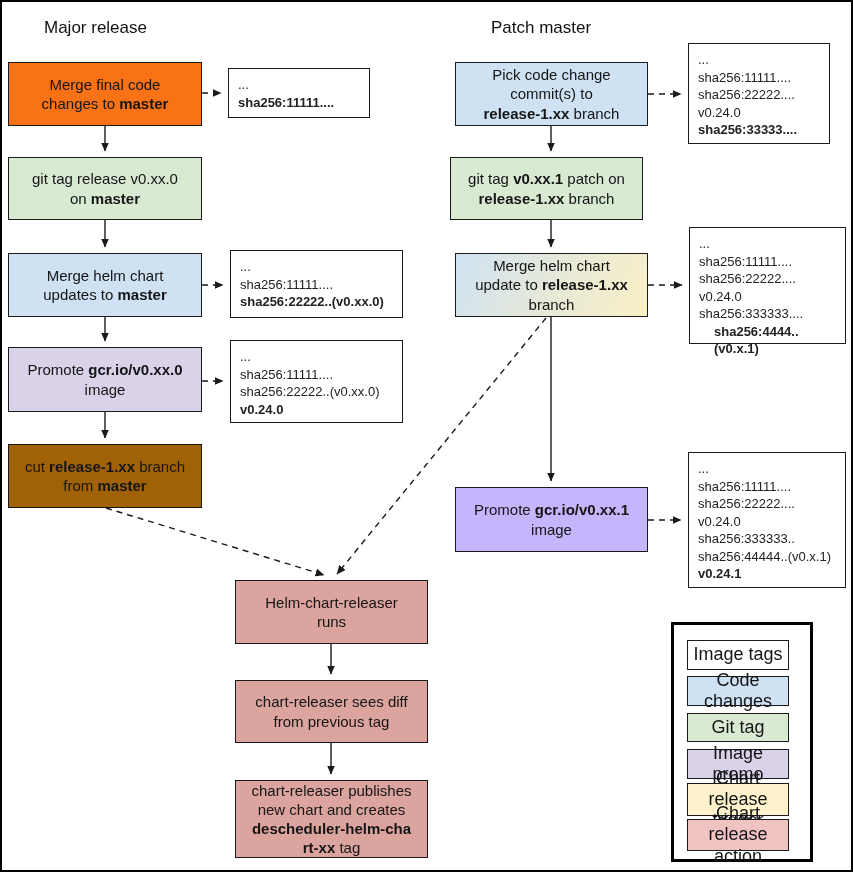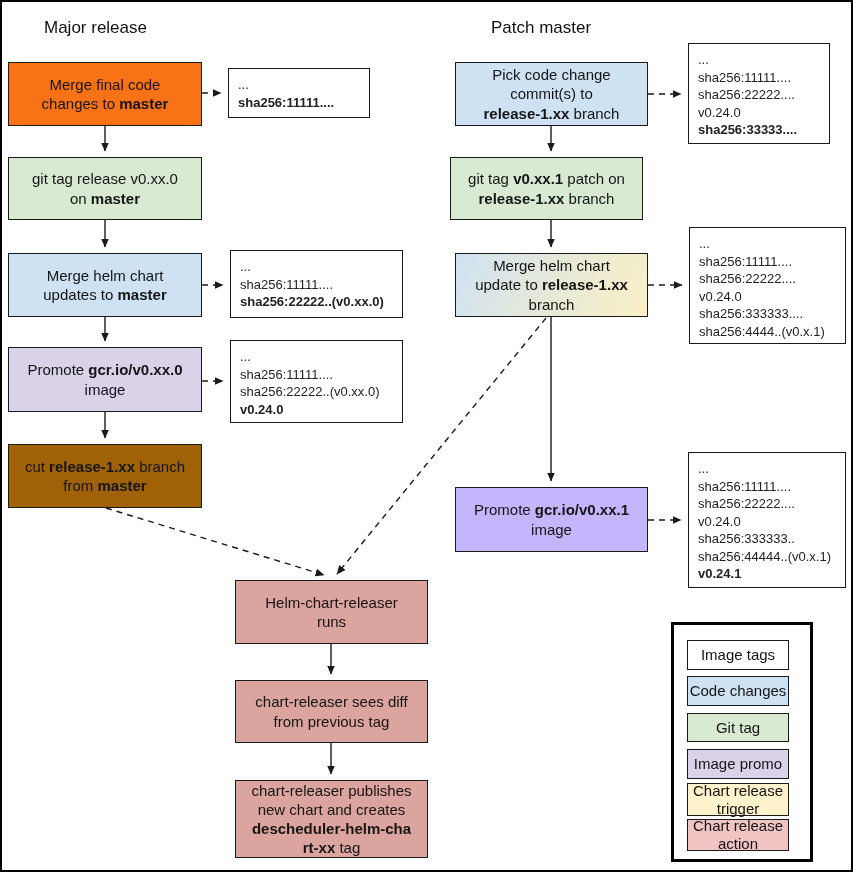--- a/index.html
+++ b/index.html
@@ -10,21 +10,21 @@
   .flow-title{position:absolute;font-size:17px;color:#111;white-space:nowrap;}
   .fbox{position:absolute;border:1px solid #1a1a1a;box-sizing:border-box;
         display:flex;align-items:center;justify-content:center;text-align:center;
         font-size:15px;line-height:1.27;white-space:pre-line;padding:1px 4px;color:#151515;}
   .note{position:absolute;border:1px solid #1a1a1a;background:#ffffff;box-sizing:border-box;
         font-size:13px;line-height:17.5px;padding:7px 9px;color:#222;}
   .legend{position:absolute;left:671px;top:622px;width:142px;height:240px;
           border:3px solid #000;background:#ffffff;box-sizing:border-box;}
   .legend-item{position:absolute;left:13px;width:102px;border:1px solid #1a1a1a;box-sizing:border-box;
           display:flex;align-items:center;justify-content:center;text-align:center;
-          font-size:15px;line-height:1.18;white-space:pre-line;color:#151515;}
+          font-size:18px;line-height:1.18;white-space:pre-line;color:#151515;}
 </style>
 </head>
 <body>
 
 <div class="canvas">
 
   <svg class="arrow-layer" width="853" height="875" viewBox="0 0 853 875">
     <defs>
       <marker id="ah" markerUnits="userSpaceOnUse" markerWidth="10" markerHeight="9" refX="8.5" refY="4" orient="auto">
         <path d="M0,0 L9,4 L0,8 z" fill="#1a1a1a"></path>
@@ -110,21 +110,21 @@
       <div>sha256:22222....</div>
       <div>v0.24.0</div>
       <div style="font-weight: 700;">sha256:33333....</div>
     </div>
   <div class="note" style="left:689px;top:227px;width:157px;height:117px">
       <div>...</div>
       <div>sha256:11111....</div>
       <div>sha256:22222....</div>
       <div>v0.24.0</div>
       <div>sha256:333333....</div>
-      <div style="font-weight: 400;">sha256:4444..(v0.x.1)</div>
+      <div style="font-weight: 700; margin-left: 15px;">sha256:4444..(v0.x.1)</div>
     </div>
   <div class="note" style="left:688px;top:452px;width:158px;height:136px">
       <div>...</div>
       <div>sha256:11111....</div>
       <div>sha256:22222....</div>
       <div>v0.24.0</div>
       <div>sha256:333333..</div>
       <div>sha256:44444..(v0.x.1)</div>
       <div style="font-weight: 700;">v0.24.1</div>
     </div>

